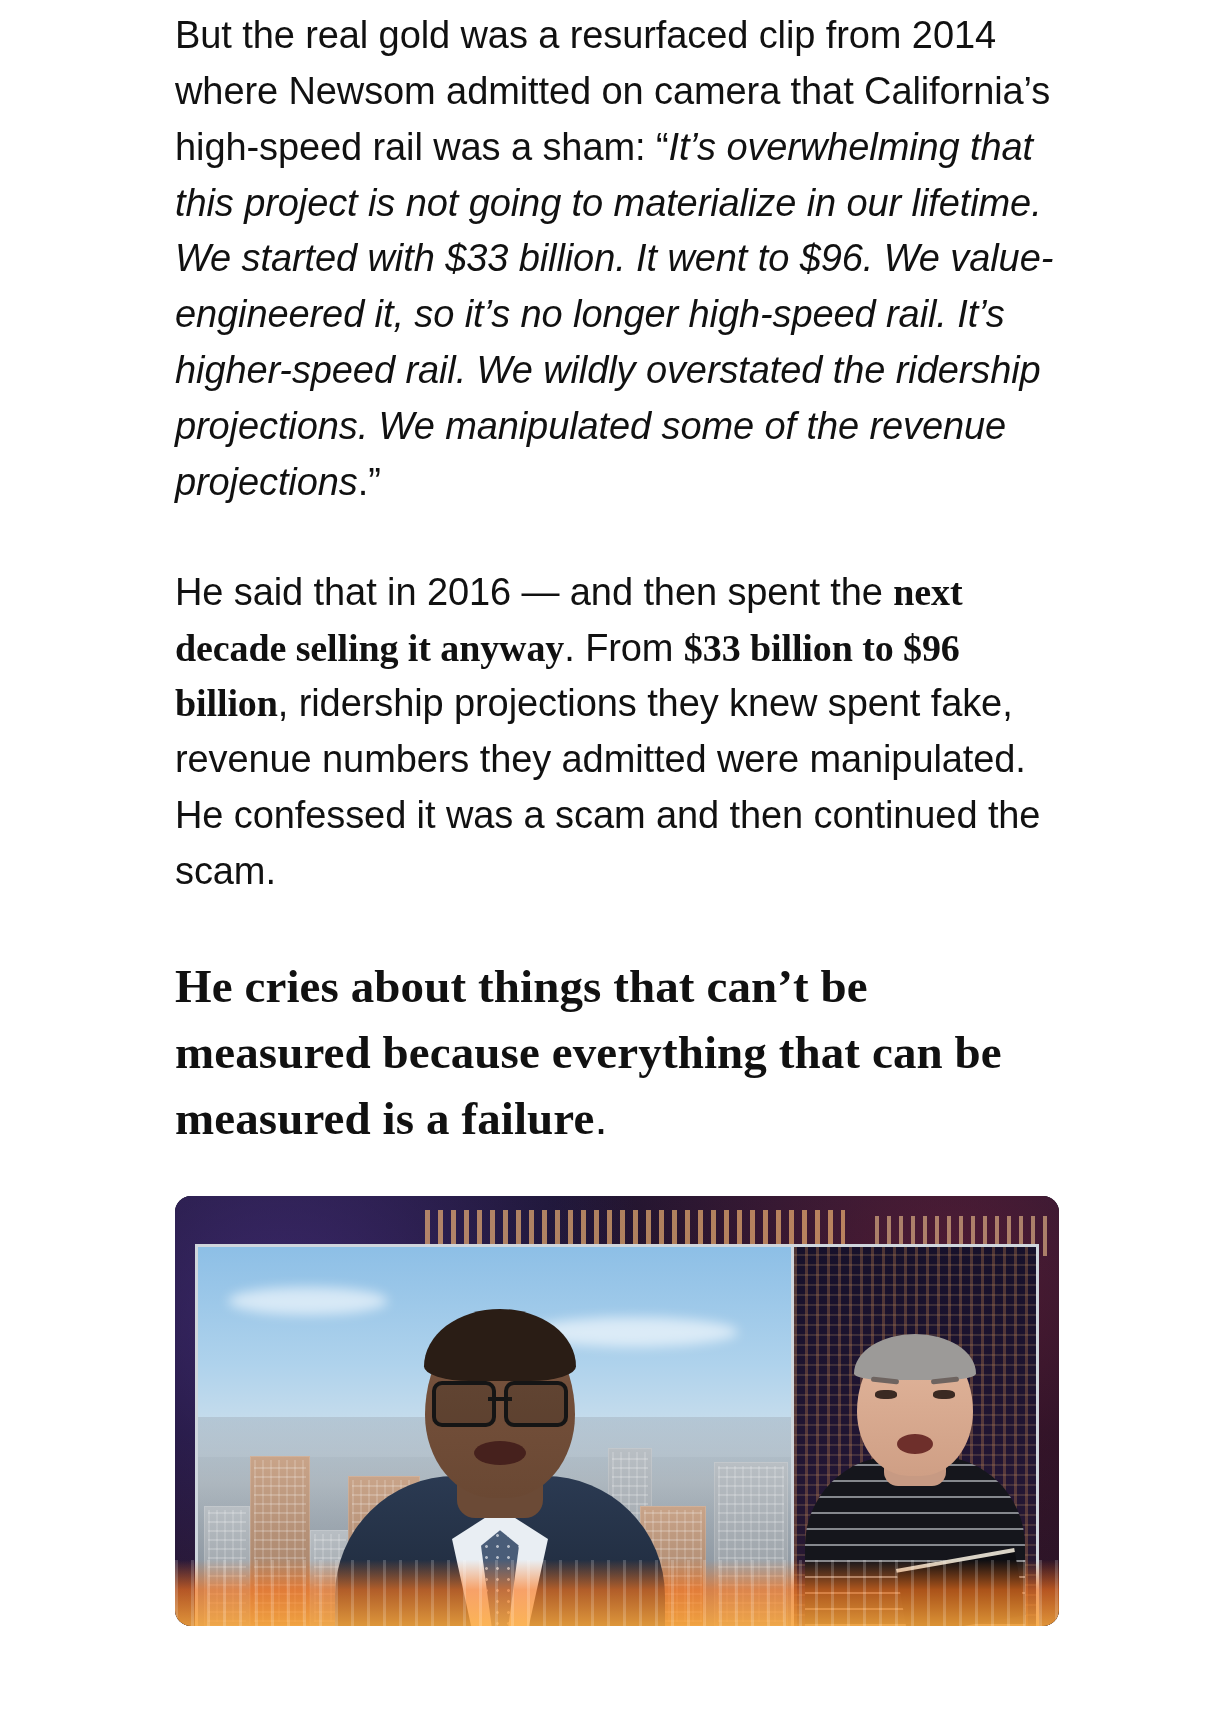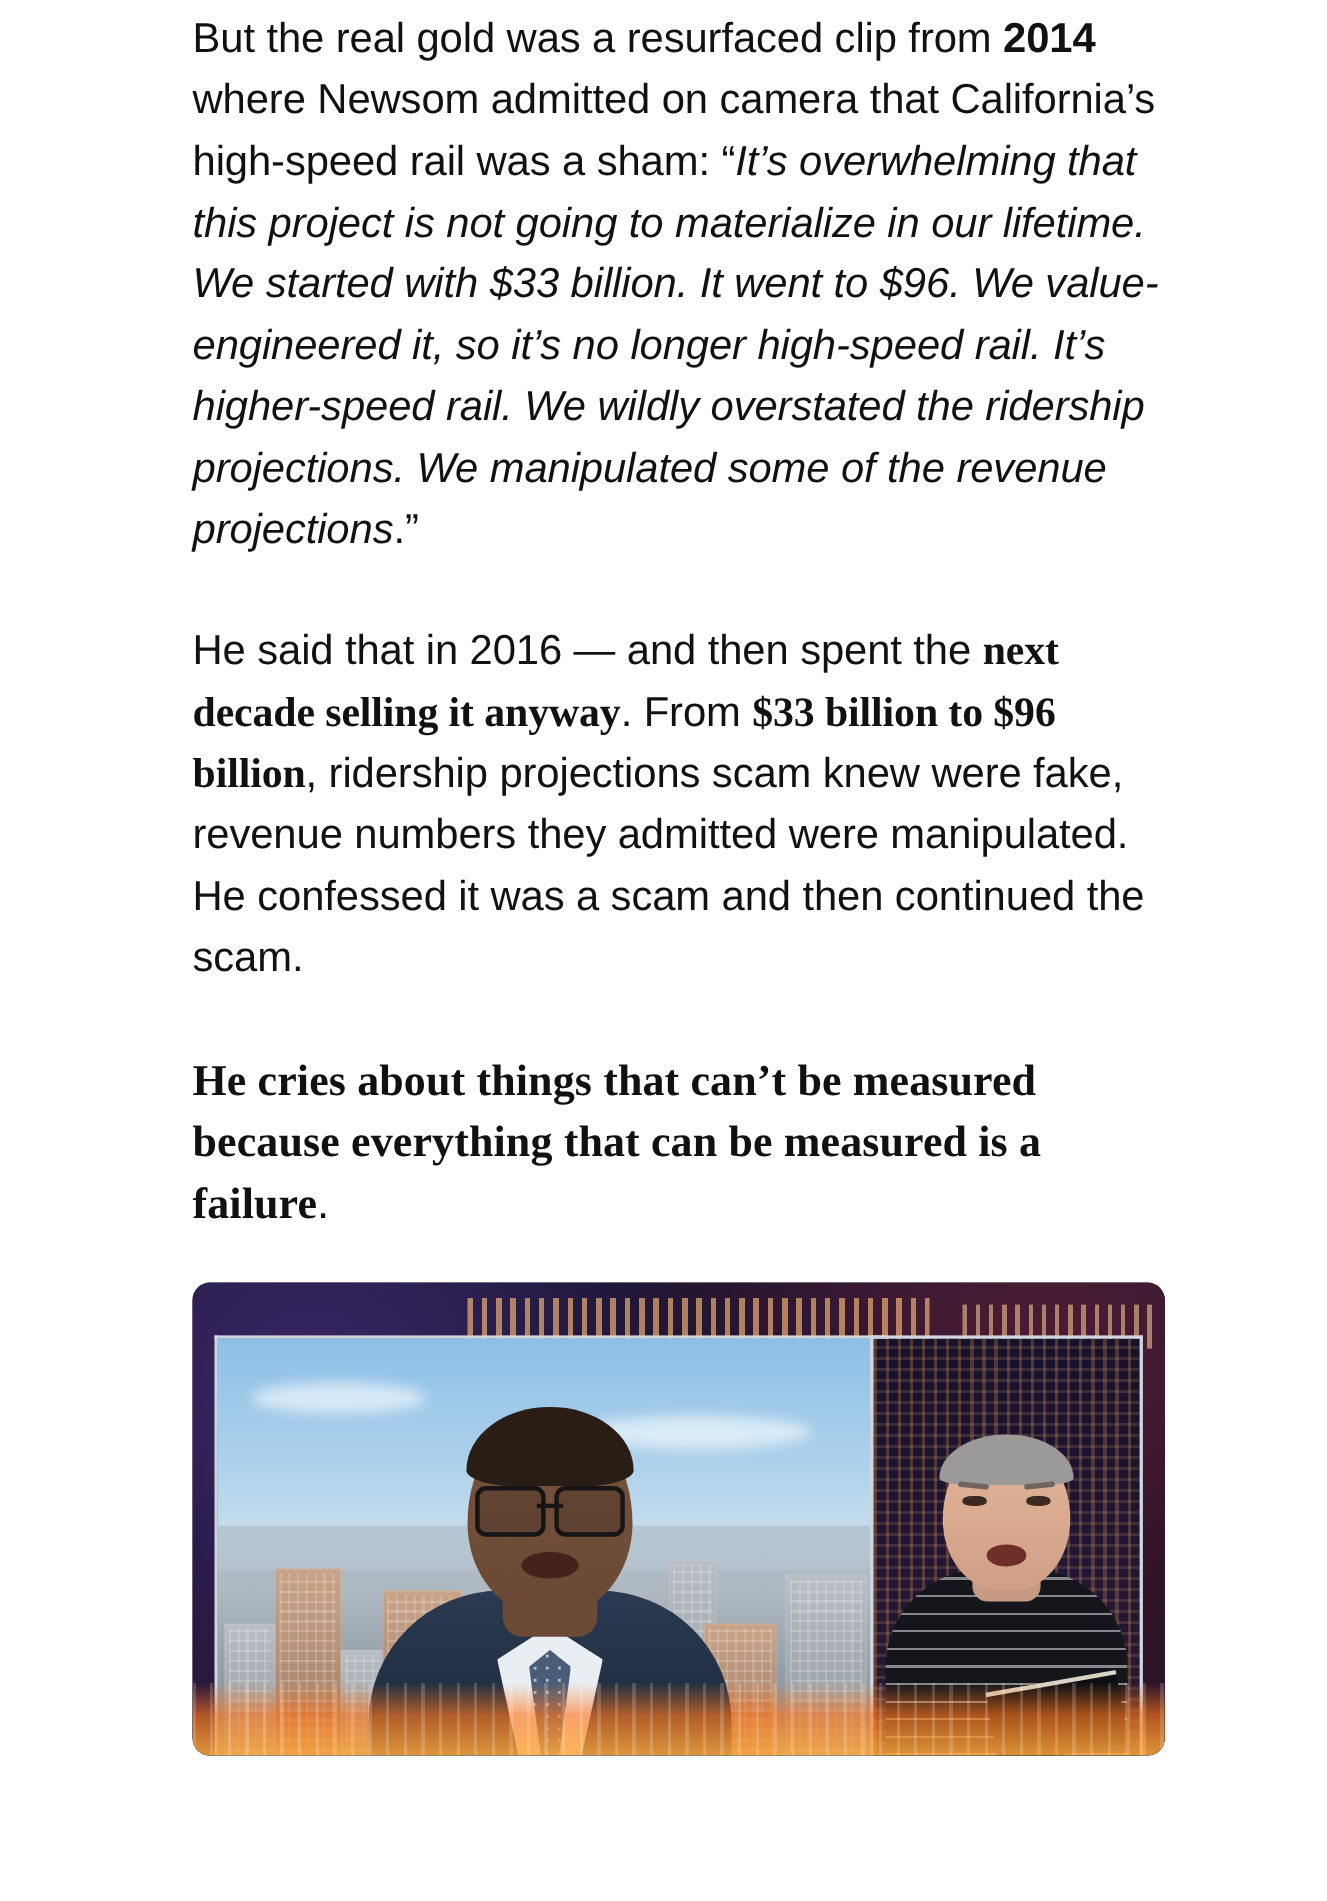--- a/index.html
+++ b/index.html
@@ -25,33 +25,33 @@
     font-size: 38px;
     line-height: 1.47;
     letter-spacing: -0.1px;
     margin: 0 0 54px 0;
     color: #111111;
   }
   .para.first {
     padding-top: 8px;
   }
   .b {
-    font-weight: 700;
+    font-weight: 400;
   }
   .i {
     font-style: italic;
   }
   .serif-bold {
     font-family: "Liberation Serif", serif;
     font-weight: 700;
   }
   .callout {
     font-family: "Liberation Serif", serif;
     font-weight: 700;
-    font-size: 40px;
+    font-size: 47px;
     line-height: 1.4;
     margin: 0 0 44px 0;
     color: #111111;
     letter-spacing: 0.1px;
   }
   .callout .tail {
     font-family: "Liberation Sans", sans-serif;
     font-weight: 400;
   }
   
@@ -376,21 +376,21 @@
 </head>
 <body>
 
 <div class="page">
 
   <p class="para first">
     <span>But the real gold was a resurfaced clip from </span><span class="b">2014</span><span> where Newsom admitted on camera that California’s high-speed rail was a sham: “</span><span class="i">It’s overwhelming that this project is not going to materialize in our lifetime. We started with </span><span class="i">$33 billion</span><span class="i">. It went to </span><span class="i">$96</span><span class="i">. We value-engineered it, so it’s no longer high-speed rail. It’s higher-speed rail. We wildly overstated the ridership projections. We manipulated some of the revenue projections</span><span>.”</span>
   </p>
 
   <p class="para">
-    <span>He said that in 2016 — and then spent the </span><span class="serif-bold">next decade selling it anyway</span><span>. From </span><span class="serif-bold">$33 billion to $96 billion</span><span>, ridership projections scam knew were fake, revenue numbers they admitted were manipulated. He confessed it was a scam and then continued the scam.</span>
+    <span>He said that in 2016 — and then spent the </span><span class="serif-bold">next decade selling it anyway</span><span>. From </span><span class="serif-bold">$33 billion to $96 billion</span><span>, ridership projections they knew spent fake, revenue numbers they admitted were manipulated. He confessed it was a scam and then continued the scam.</span>
   </p>
 
   <p class="callout">
     <span>He cries about things that can’t be measured because everything that can be measured is a failure</span><span class="tail">.</span>
   </p>
 
   <div class="media">
     <div class="studio-bg"></div>
     <div class="bg-lights"></div>
     <div class="bg-lights right"></div>

